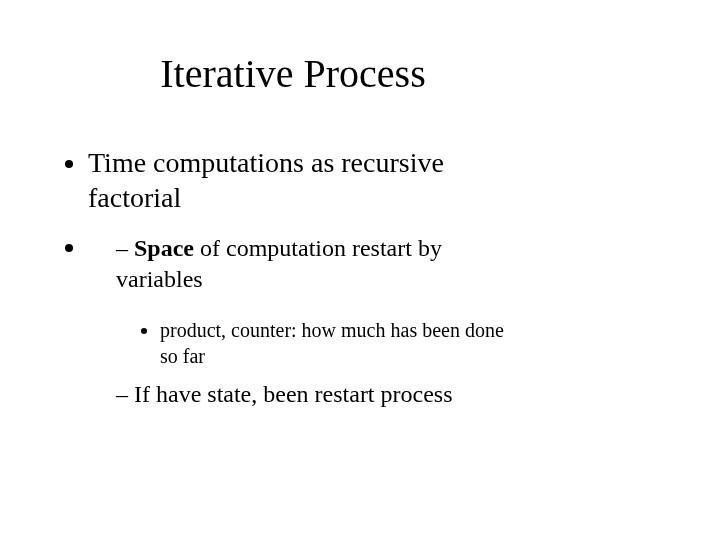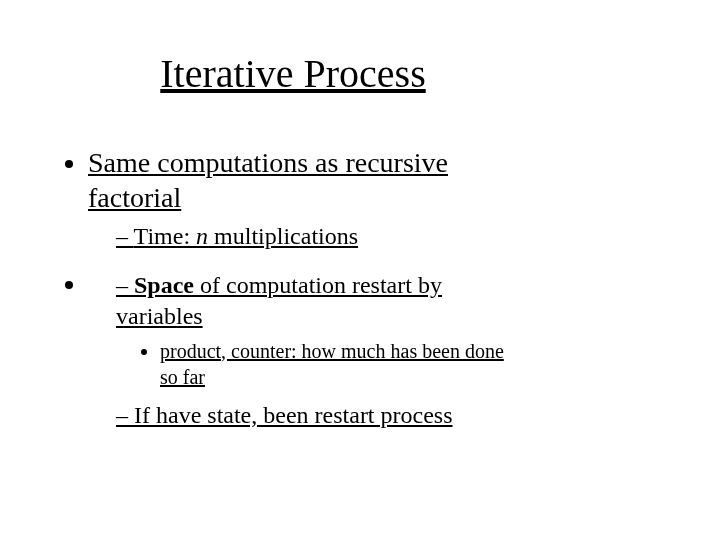--- a/index.html
+++ b/index.html
@@ -10,21 +10,20 @@
     background: #ffffff;
     font-family: "Times New Roman", Times, serif;
     color: #000000;
   }
   .slide {
     width: 576px;
     height: 540px;
     position: relative;
     box-sizing: border-box;
     padding: 40px 50px 20px 60px;
-    text-decoration: underline;
   }
   .title {
     text-align: center;
     font-size: 40px;
     font-weight: normal;
     margin: 10px 0 48px 0;
   }
   ul.level1 {
     list-style: disc;
     padding-left: 28px;
@@ -44,45 +43,42 @@
     font-size: 24px;
     margin-bottom: 4px;
     line-height: 1.3;
   }
   ul.level2 > li::before {
     content: "– ";
   }
   ul.level3 {
     list-style: disc;
     padding-left: 44px;
-    margin: 5px 0 10px 0;
+    margin: 22px 0 10px 0;
   }
   ul.level3 > li {
     font-size: 20px;
     margin-bottom: 4px;
     line-height: 1.3;
   }
   .italic { font-style: italic; }
   .bold { font-weight: bold; }
 </style>
 </head>
 <body>
 
 <div class="slide">
 
   <div class="title">Iterative Process</div>
 
   <ul class="level1">
 
     <li>
-      <span>Same computations as recursive factorial</span>
+      <span>Time computations as recursive factorial</span>
       <ul class="level2">
-        <li>
-          <span>Time: </span><span class="italic">n</span><span> multiplications</span>
-        </li>
       </ul>
     </li>
 
     <li>
       <ul class="level2">
         <li>
           <span class="bold">Space</span><span> of computation restart by variables</span>
           <ul class="level3">
             <li>
               <span>product, counter: how much has been done so far</span>

